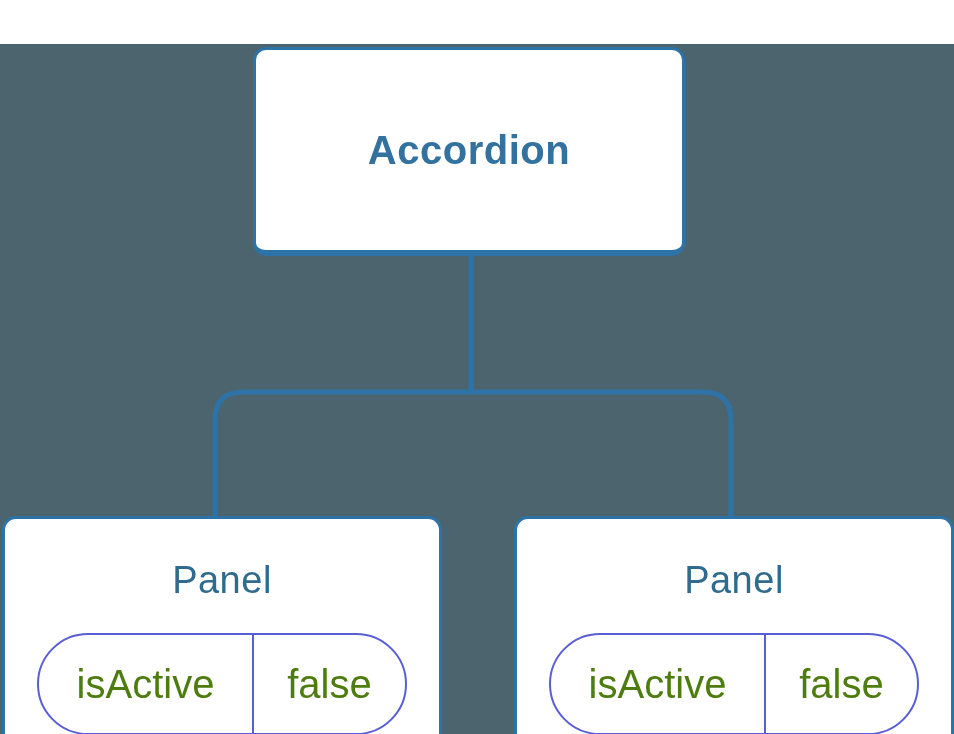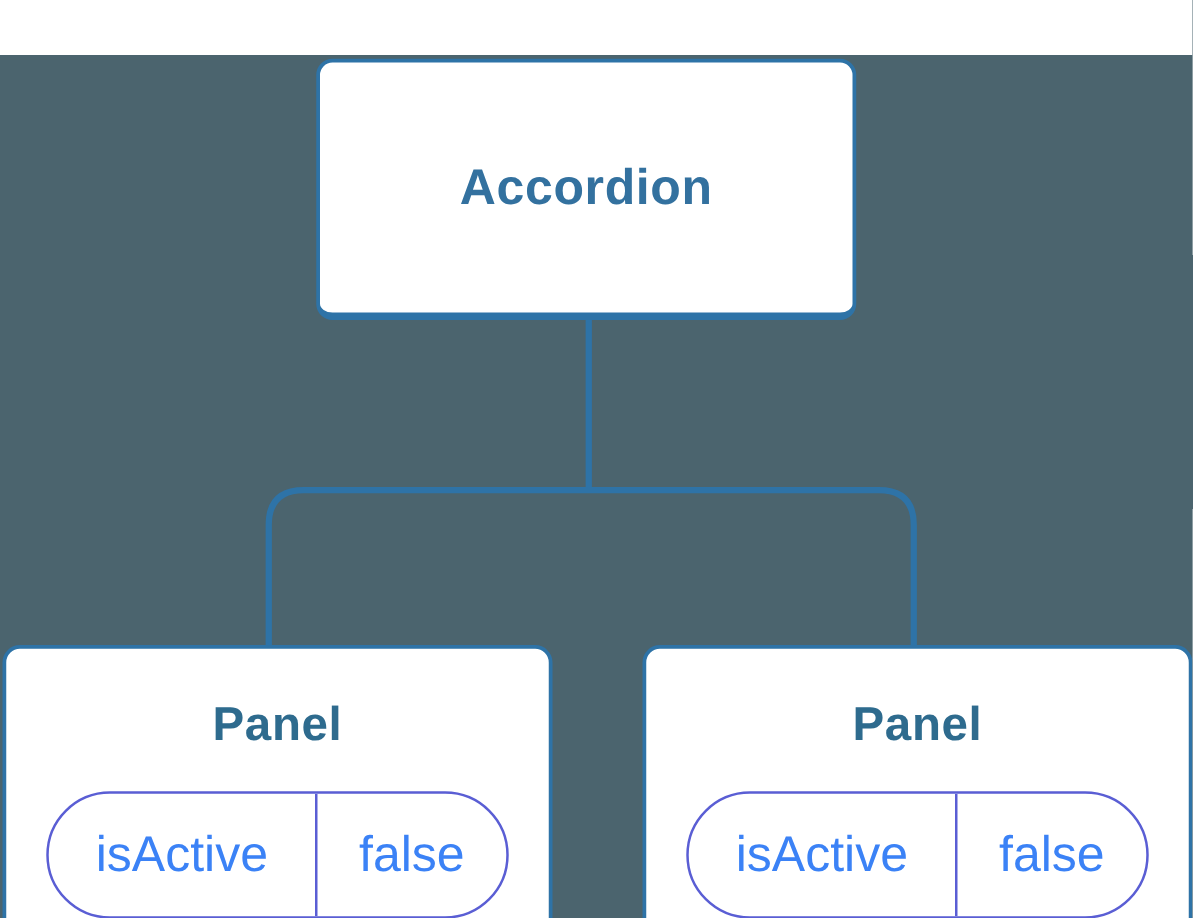--- a/index.html
+++ b/index.html
@@ -53,40 +53,40 @@
     display: flex;
     flex-direction: column;
     align-items: center;
   }
   .panel-node.left  { left: 2px; }
   .panel-node.right { left: 514px; }
   .panel-label {
     margin-top: 38px;
     color: #2e6b8e;
     font-size: 38px;
-    font-weight: 700;
+    font-weight: 400;
     line-height: 46px;
     letter-spacing: 0.5px;
   }
   .state-pill {
     margin-top: 30px;
     width: 370px;
     height: 102px;
     box-sizing: border-box;
     border: 2px solid #5a5ed4;
     border-radius: 51px;
     display: flex;
     align-items: stretch;
     overflow: hidden;
   }
   .pill-seg {
     display: flex;
     align-items: center;
     justify-content: center;
-    color: #3b82f6;
+    color: #4d7c0f;
     font-size: 40px;
     font-weight: 500;
   }
   .pill-key {
     width: 215px;
     border-right: 2px solid #5a5ed4;
     box-sizing: border-box;
   }
   .pill-value {
     flex: 1;

